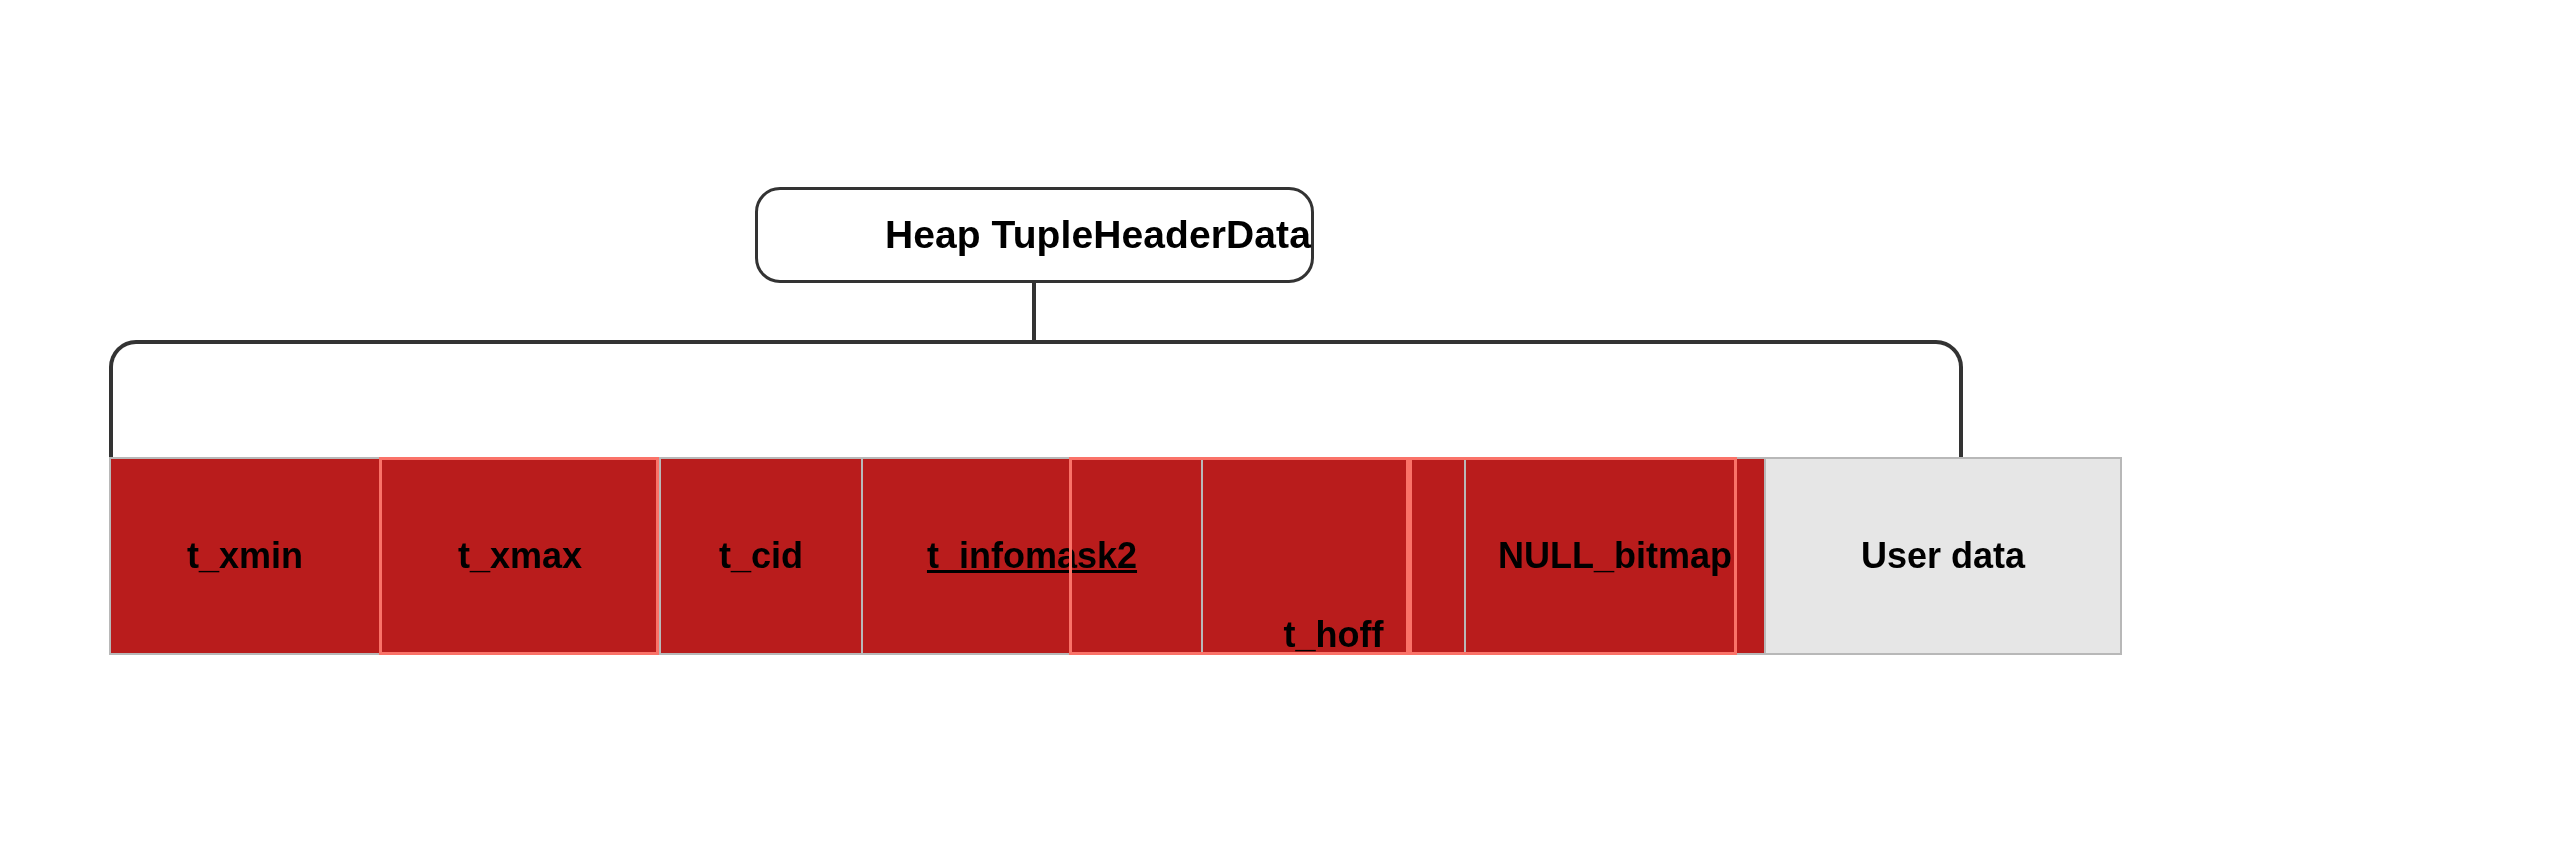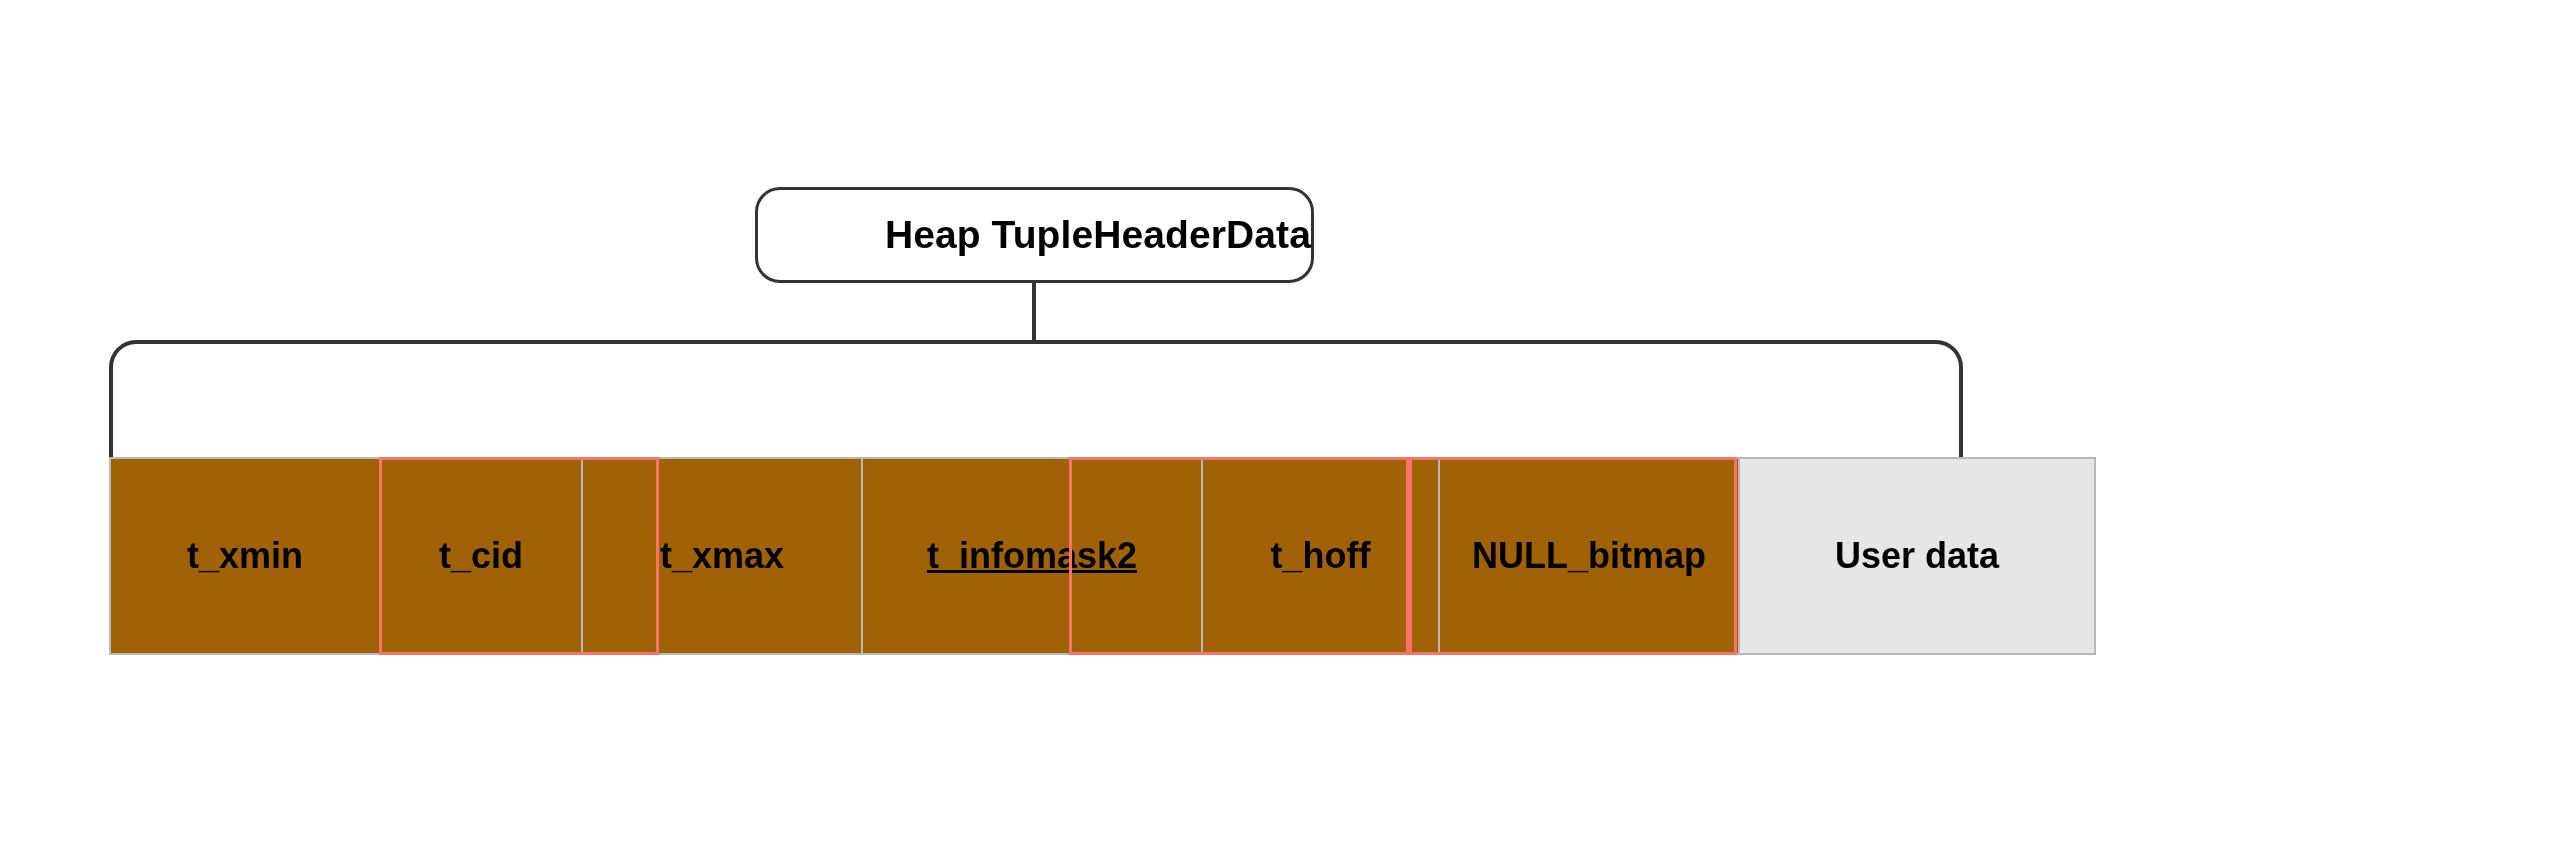--- a/index.html
+++ b/index.html
@@ -78,21 +78,21 @@
     height: 198px;
     display: flex;
     box-sizing: border-box;
   }
 
   .cell {
     position: relative;
     box-sizing: border-box;
     border: 2.1px solid #b8b8b8;
     border-right-width: 0;
-    background: #a16207;
+    background: #b91c1c;
     display: flex;
     align-items: center;
     justify-content: center;
   }
   .cell:last-child {
     border-right-width: 2.1px;
   }
   .cell.shaded {
     background: #e6e6e6;
   }
@@ -128,30 +128,30 @@
   </div>
 
   <div class="stem"></div>
 
   <div class="bracket"></div>
 
   <div class="strip" id="strip">
       <div class="cell" style="width: 270px;">
         <span class="cell-text">t_xmin</span>
       </div>
+      <div class="cell" style="width: 280px;">
+        <span class="cell-text">t_xmax</span>
+      </div>
       <div class="cell" style="width: 202px;">
         <span class="cell-text">t_cid</span>
-      </div>
-      <div class="cell" style="width: 280px;">
-        <span class="cell-text">t_xmax</span>
       </div>
       <div class="cell" style="width: 340px; text-decoration: underline;">
         <span class="cell-text">t_infomask2</span>
       </div>
-      <div class="cell" style="width: 237px;">
+      <div class="cell" style="width: 263px; align-items: flex-end;">
         <span class="cell-text">t_hoff</span>
       </div>
       <div class="cell" style="width: 300px;">
         <span class="cell-text">NULL_bitmap</span>
       </div>
       <div class="cell shaded" style="width: 358px;">
         <span class="cell-text">User data</span>
       </div>
     </div>
 

